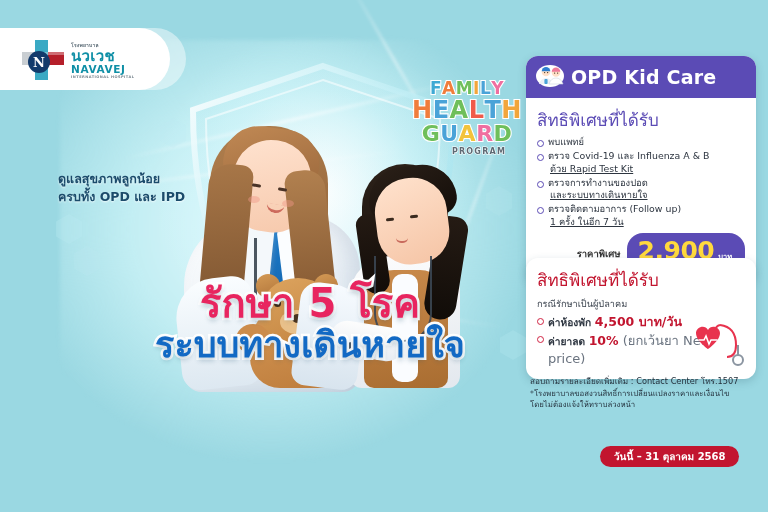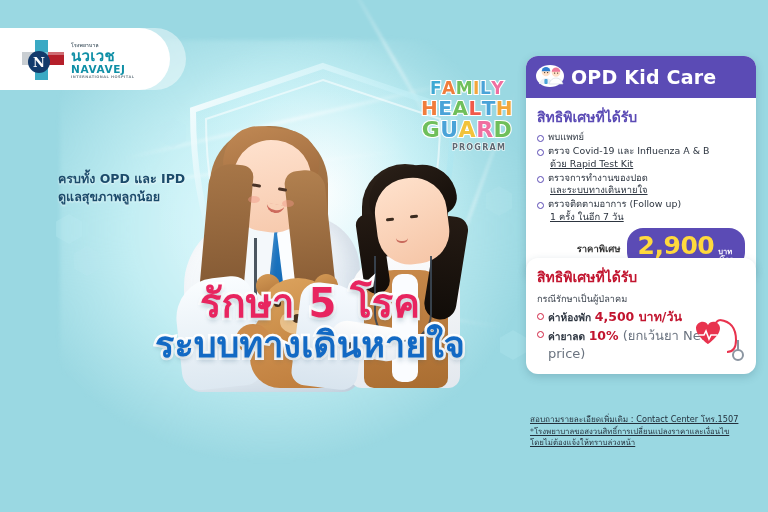--- a/index.html
+++ b/index.html
@@ -137,41 +137,41 @@
   .lede { position:absolute; left:58px; top:170px; color:#1b4b6b; line-height:1.45;
     font-size:12.5px; font-weight:700; text-shadow:0 1px 2px rgba(255,255,255,.8); }
 
   
   .fhg { position:absolute; left:394px; top:80px; width:112px; text-align:center;
     font-weight:900; letter-spacing:.5px;margin-left:17px; }
   .fhg .row { line-height:1; white-space:nowrap; }
   .fhg .row span { display:inline-block;
     -webkit-text-stroke:2.2px #ffffff; paint-order:stroke fill; }
   .fhg .l1 { font-size:17px; }
-  .fhg .l2 { font-size:20px; margin-top:1px; }
+  .fhg .l2 { font-size:24px; margin-top:1px; }
   .fhg .l3 { font-size:22px; margin-top:1px; }
   .fhg .prog { font-size:8px; font-weight:800; color:#5e6a74; letter-spacing:1.2px;
     margin-top:2px; margin-left:24px; -webkit-text-stroke:1.2px #fff; paint-order:stroke fill; }
 
   
   .headline { position:absolute; left:105px; top:283px; width:410px; text-align:center; }
   .hl1 { font-size:40px; font-weight:900; color:#e8255f; line-height:1.02;
     -webkit-text-stroke:5px #ffffff; paint-order:stroke fill;
     text-shadow:0 3px 5px rgba(30,80,110,.30); }
   .hl2 { font-size:36px; font-weight:900; color:#1269c4; line-height:1.05; margin-top:2px;
     -webkit-text-stroke:5px #ffffff; paint-order:stroke fill;
     text-shadow:0 3px 5px rgba(30,80,110,.30); }
 
   
   .card { position:absolute; border-radius:12px; overflow:hidden;
     box-shadow:0 3px 9px rgba(40,80,100,.22); background:#fff; }
   .card-head { display:flex; align-items:center; gap:7px; padding:7px 10px; }
   .card-head .title { color:#fff; font-size:19px; font-weight:800; letter-spacing:.2px; }
   .card-body { padding:8px 11px 10px; }
-  .sect-title { font-size:14px; font-weight:700; margin-bottom:3px; }
+  .sect-title { font-size:17px; font-weight:400; margin-bottom:3px; }
 
   .opd { left:526px; top:56px; width:230px; }
   .opd .card-head { background:#5b4bb5; }
   .opd .sect-title { color:#5b4bb5; }
   .ipd { left:526px; top:258px; width:230px; }
   .ipd .card-head { background:#c2152f; }
   .ipd .sect-title { color:#c2152f; }
 
   ul.feat { list-style:none; }
   ul.feat li { position:relative; padding-left:11px; font-size:9.4px; color:#2d3540;
@@ -189,22 +189,22 @@
   .price-num { color:#ffd93d; font-size:25px; font-weight:900; letter-spacing:-.5px; }
   .price-unit { color:#fff; font-size:7.5px; font-weight:700; line-height:1.12; text-align:left; }
 
   .ipd-note { font-size:9.2px; color:#3a424d; margin-bottom:3px; }
   .ipd ul.feat li { font-size:10.2px; font-weight:700; color:#2d3540; }
   .ipd .big { font-size:12.5px; font-weight:900; color:#c2152f; }
   .ipd .small-note { font-size:13px; font-weight:400; color:#6b7480;margin-top:27px; }
 
   .heart-mark { position:absolute; right:8px; bottom:6px; width:72px; height:56px; }
 
-  .fineprint { position:absolute; left:530px; top:414px; width:232px;
-    font-size:8.2px; color:#2b3views; color:#23303c; line-height:1.42;text-decoration:underline; }
+  .fineprint { position:absolute; left:530px; top:376px; width:232px;
+    font-size:8.2px; color:#2b3views; color:#23303c; line-height:1.42; }
   .fineprint .ln2 { font-size:7.8px; }
 
   .date-badge { position:absolute; left:600px; top:446px; background:#c2152f; color:#fff;
     font-size:10px; font-weight:700; padding:3px 14px; border-radius:12px; }
 
   
   .logo-plate { position:absolute; left:0; top:28px; width:170px; height:62px;
     background:#fff; border-radius:0 34px 34px 0; }
   .logo-plate2 { position:absolute; left:0; top:28px; width:186px; height:62px;
     background:rgba(255,255,255,.45); border-radius:0 40px 40px 0; }
@@ -316,22 +316,22 @@
     </div>
     <div class="logo-txt">
       <div class="pre">โรงพยาบาล</div>
       <div class="th">นวเวช</div>
       <div class="en">NAVAVEJ</div>
       <div class="sub">INTERNATIONAL HOSPITAL</div>
     </div>
   </div>
 
   <div class="lede">
+    <div>ดูแลสุขภาพลูกน้อย</div>
     <div>ครบทั้ง OPD และ IPD</div>
-    <div>ดูแลสุขภาพลูกน้อย</div>
   </div>
 
   <div class="fhg">
     <div class="row l1" id="fhg1"><span style="color: rgb(63, 169, 212);">F</span><span style="color: rgb(240, 125, 60);">A</span><span style="color: rgb(111, 191, 91);">M</span><span style="color: rgb(242, 166, 59);">I</span><span style="color: rgb(74, 163, 216);">L</span><span style="color: rgb(239, 111, 160);">Y</span></div>
     <div class="row l2" id="fhg2"><span style="color: rgb(240, 125, 60);">H</span><span style="color: rgb(74, 163, 216);">E</span><span style="color: rgb(111, 191, 91);">A</span><span style="color: rgb(240, 90, 74);">L</span><span style="color: rgb(74, 163, 216);">T</span><span style="color: rgb(242, 166, 59);">H</span></div>
     <div class="row l3" id="fhg3"><span style="color: rgb(111, 191, 91);">G</span><span style="color: rgb(74, 163, 216);">U</span><span style="color: rgb(242, 195, 59);">A</span><span style="color: rgb(239, 111, 160);">R</span><span style="color: rgb(111, 191, 91);">D</span></div>
     <div class="prog">PROGRAM</div>
   </div>
 
   <div class="headline">
@@ -400,14 +400,15 @@
       </span>
     </div>
   </div>
 
   <div class="fineprint">
     <div>สอบถามรายละเอียดเพิ่มเติม : Contact Center โทร.1507</div>
     <div class="ln2">*โรงพยาบาลขอสงวนสิทธิ์การเปลี่ยนแปลงราคาและเงื่อนไข</div>
     <div class="ln2">โดยไม่ต้องแจ้งให้ทราบล่วงหน้า</div>
   </div>
 
+  <div class="date-badge" style="background: rgb(194, 21, 47);">วันนี้ – 31 ตุลาคม 2568</div>
 
 </div>
 
 </body></html>

